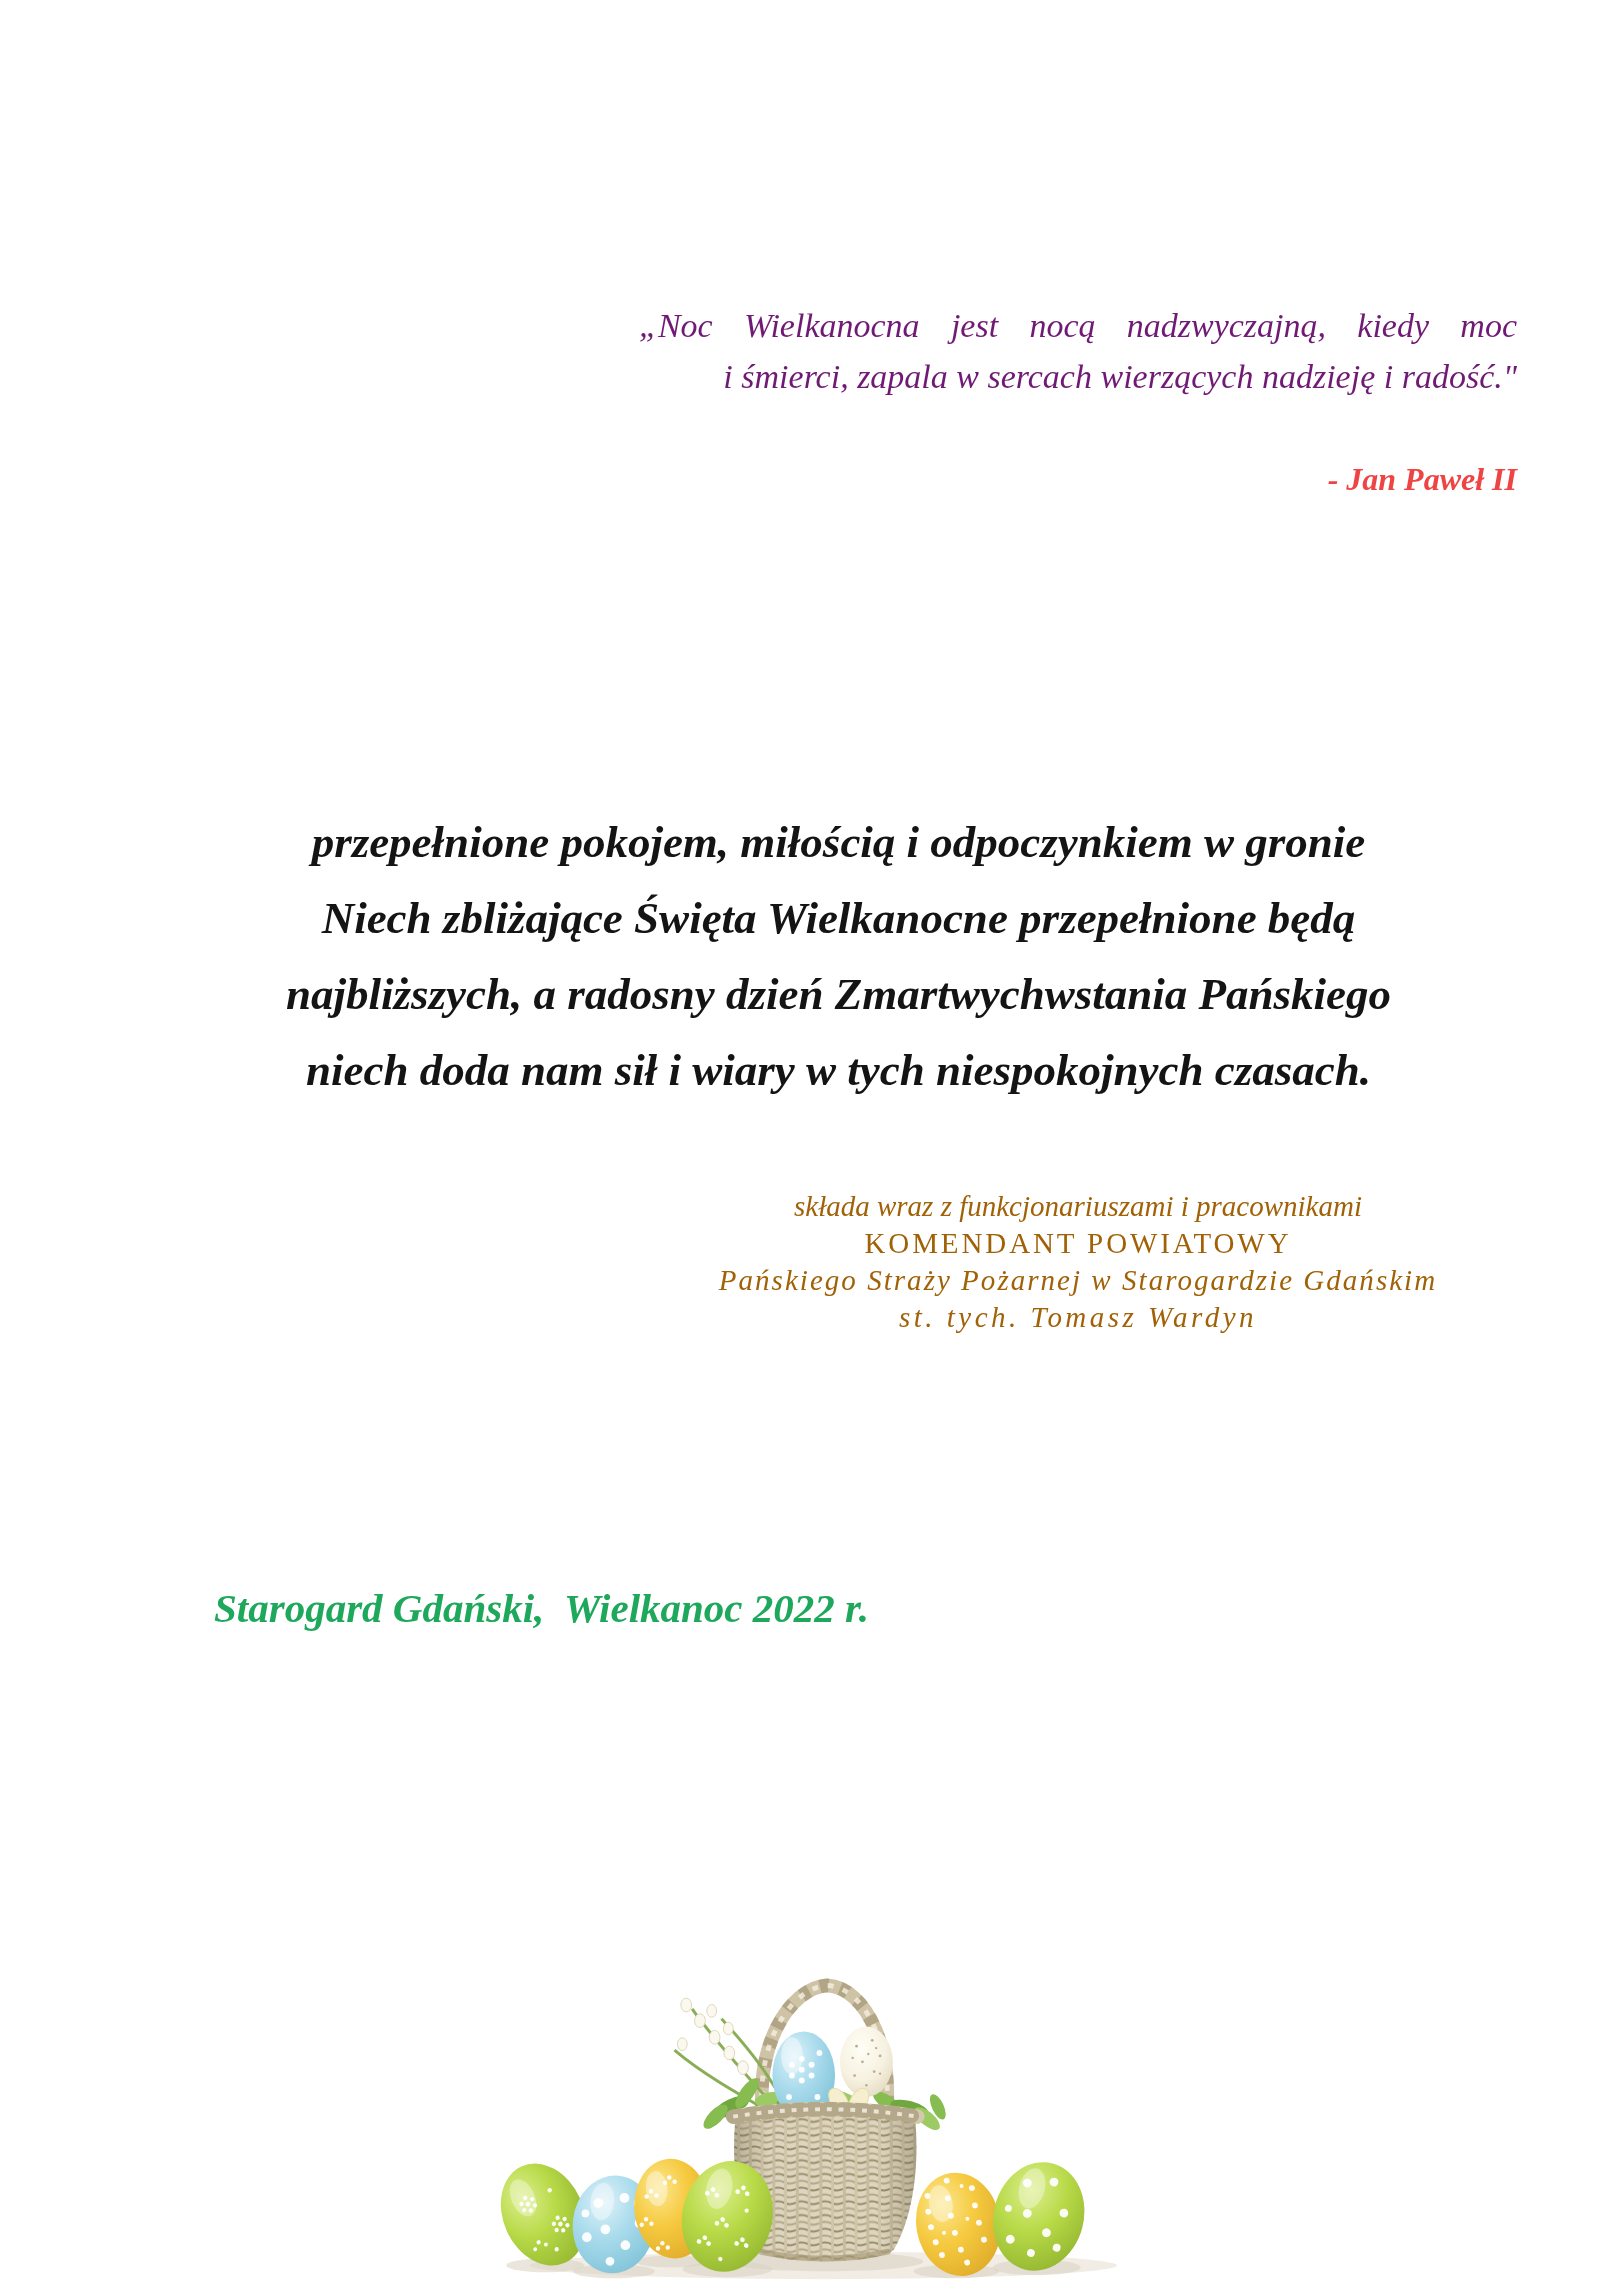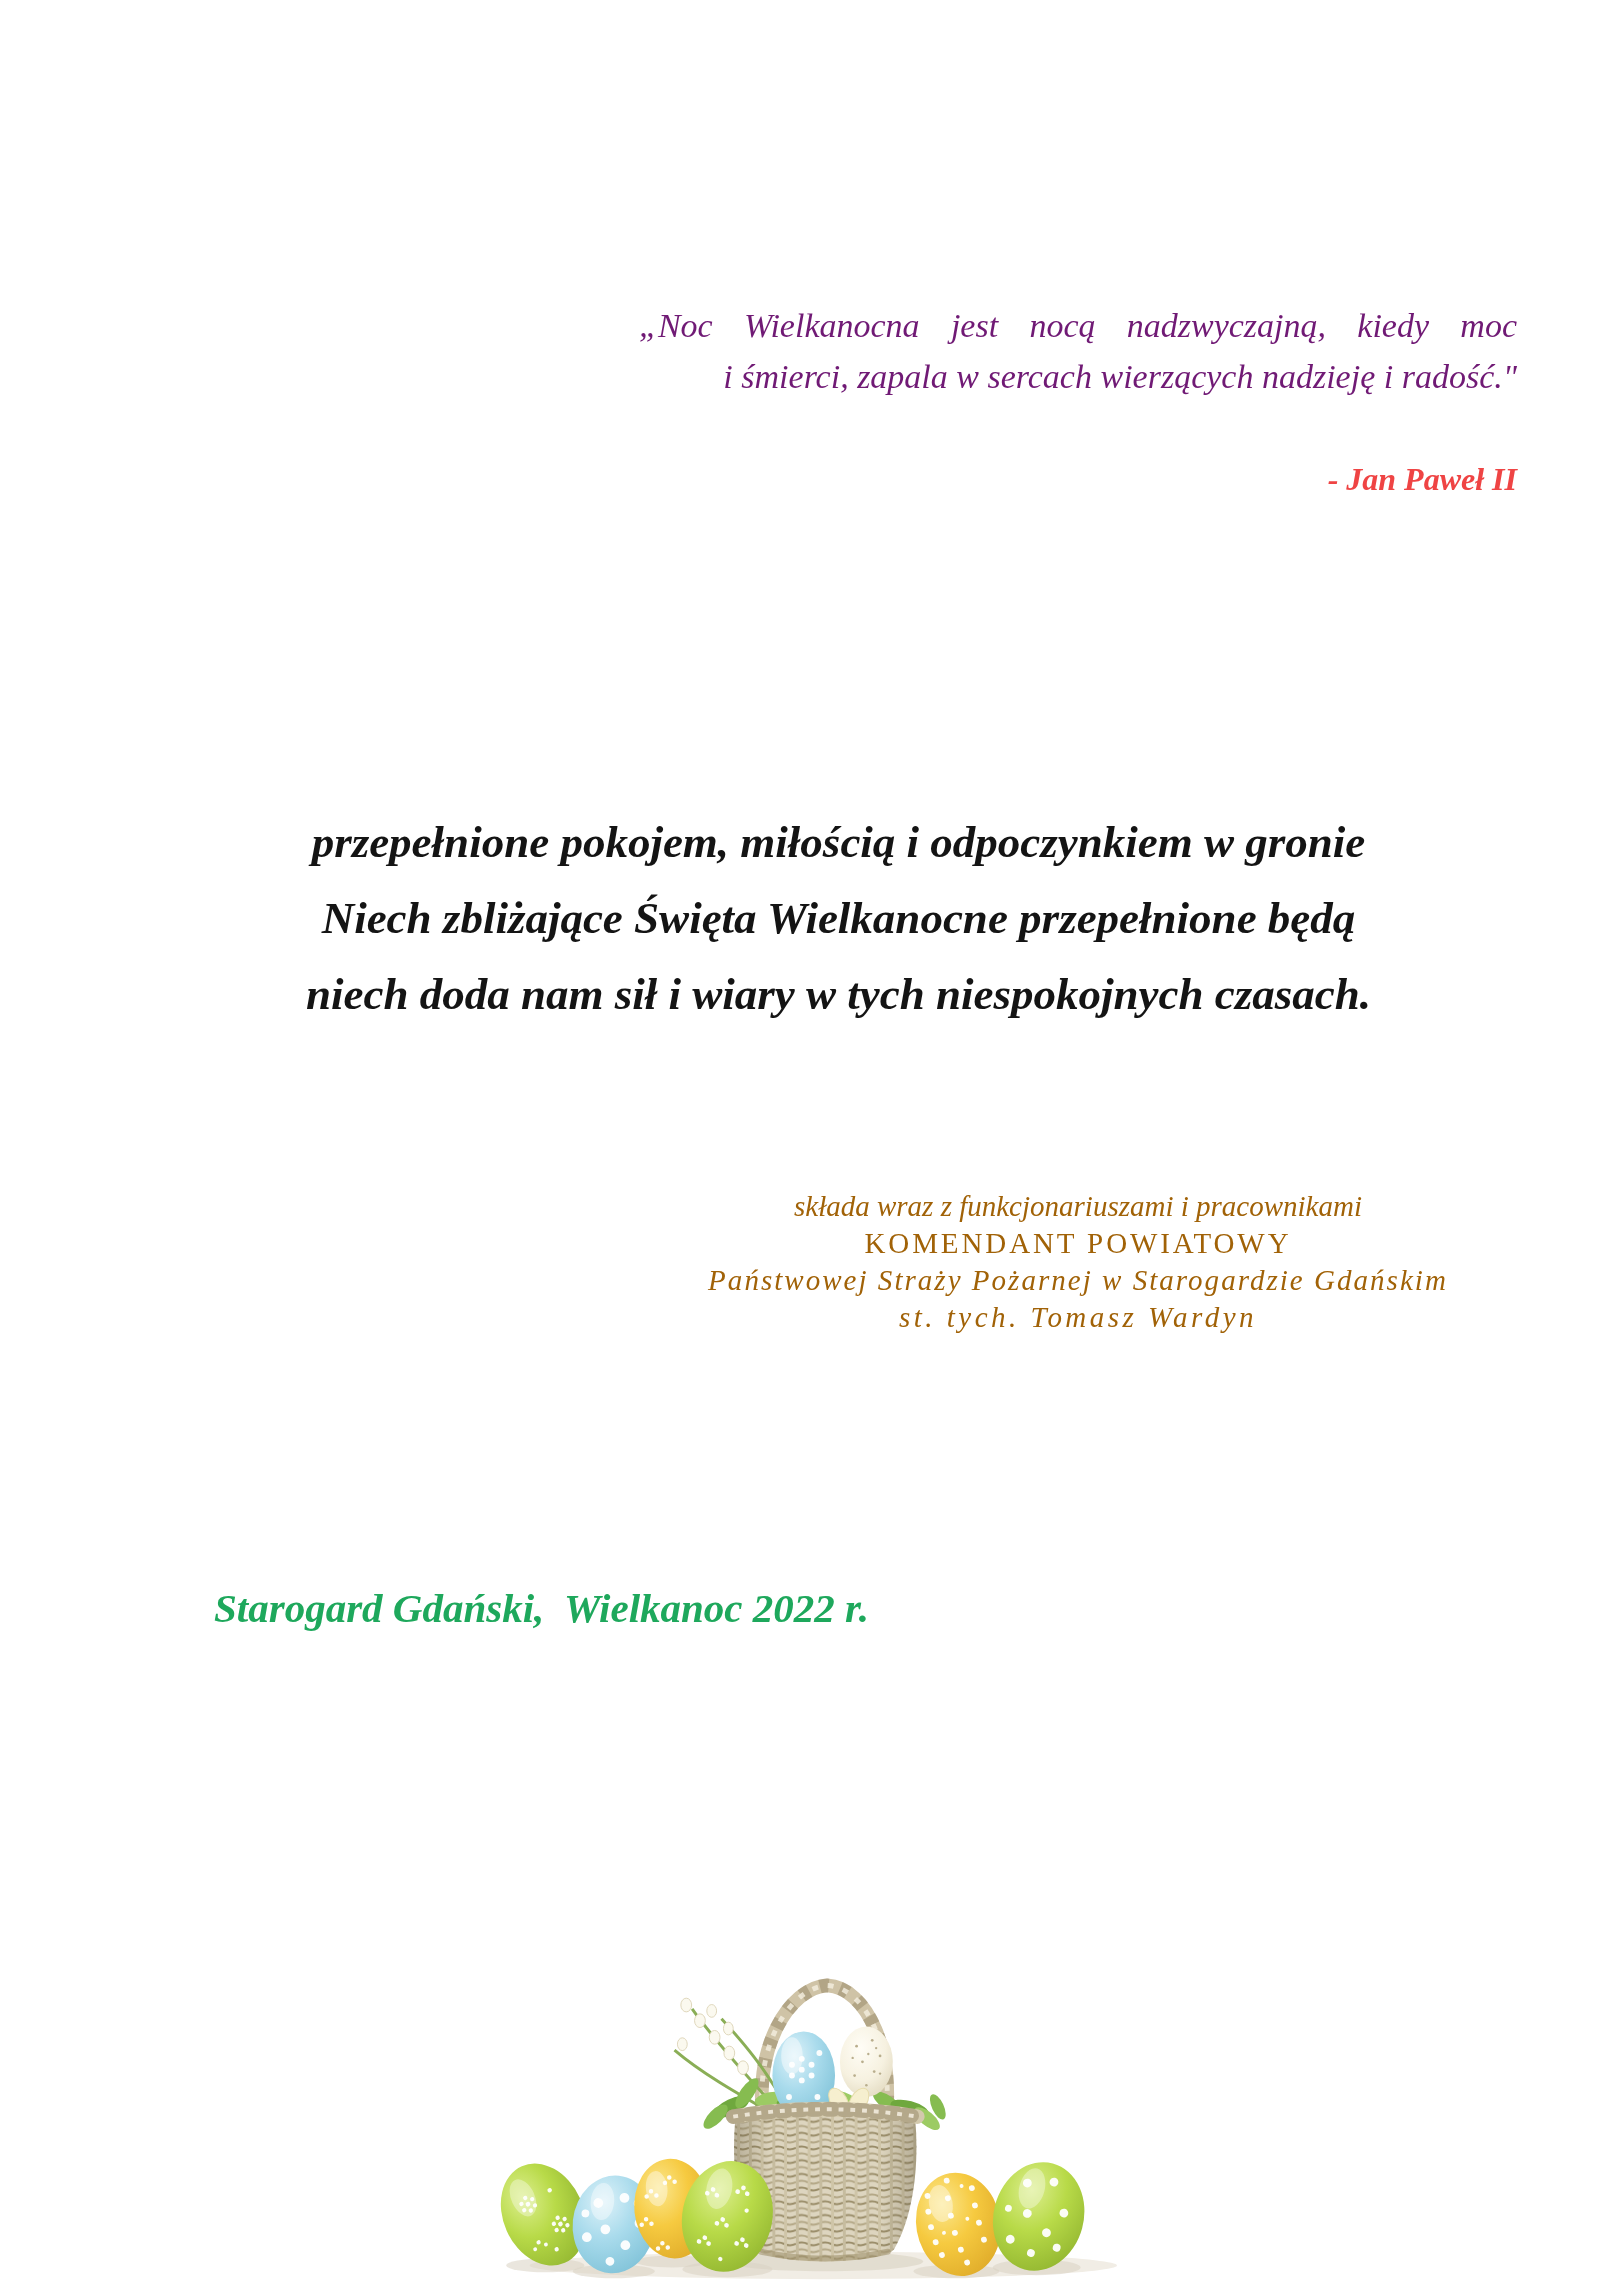--- a/index.html
+++ b/index.html
@@ -76,27 +76,28 @@
   <section class="quote">
     <p class="q-just q-indent">„Noc Wielkanocna jest nocą nadzwyczajną, kiedy moc</p>
     <p class="q-last">i śmierci, zapala w sercach wierzących nadzieję i radość."</p>
   </section>
 
   <div class="attribution">- Jan Paweł II</div>
 
   <section class="wishes">
     <div class="wish-line">przepełnione pokojem, miłością i odpoczynkiem w gronie</div>
     <div class="wish-line">Niech zbliżające Święta Wielkanocne przepełnione będą</div>
+    <div class="wish-line">najbliższych, a radosny dzień Zmartwychwstania Pańskiego</div>
     <div class="wish-line">niech doda nam sił i wiary w tych niespokojnych czasach.</div>
   </section>
 
   <section class="signature">
     <p class="sig-prefix">składa wraz z funkcjonariuszami i pracownikami</p>
     <p class="sig-title1">KOMENDANT POWIATOWY</p>
-    <p class="sig-title2">Państwowej Straży Pożarnej w Starogardzie Gdańskim</p>
+    <p class="sig-title2">Pańskiego Straży Pożarnej w Starogardzie Gdańskim</p>
     <p class="sig-name">st. tych. Tomasz Wardyn</p>
   </section>
 
   <div class="dateline">Starogard Gdański,  Wielkanoc 2022 r.</div>
 
   <figure class="illustration">
     <svg viewBox="0 0 660 332" xmlns="http://www.w3.org/2000/svg">
       <defs>
         <radialGradient id="gGreen" cx="35%" cy="28%" r="85%">
           <stop offset="0" stop-color="#dcee8e"></stop>

